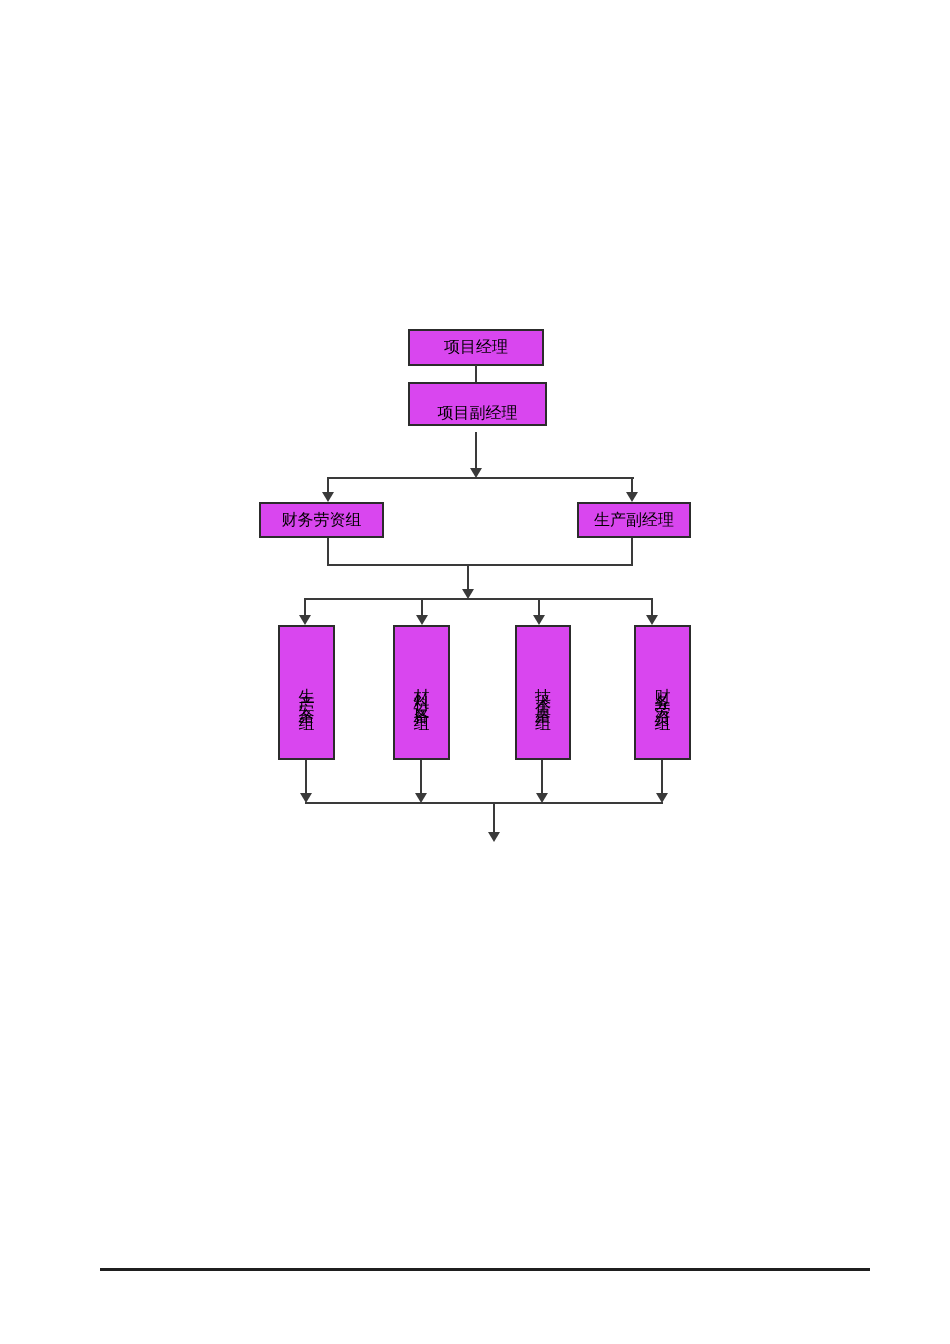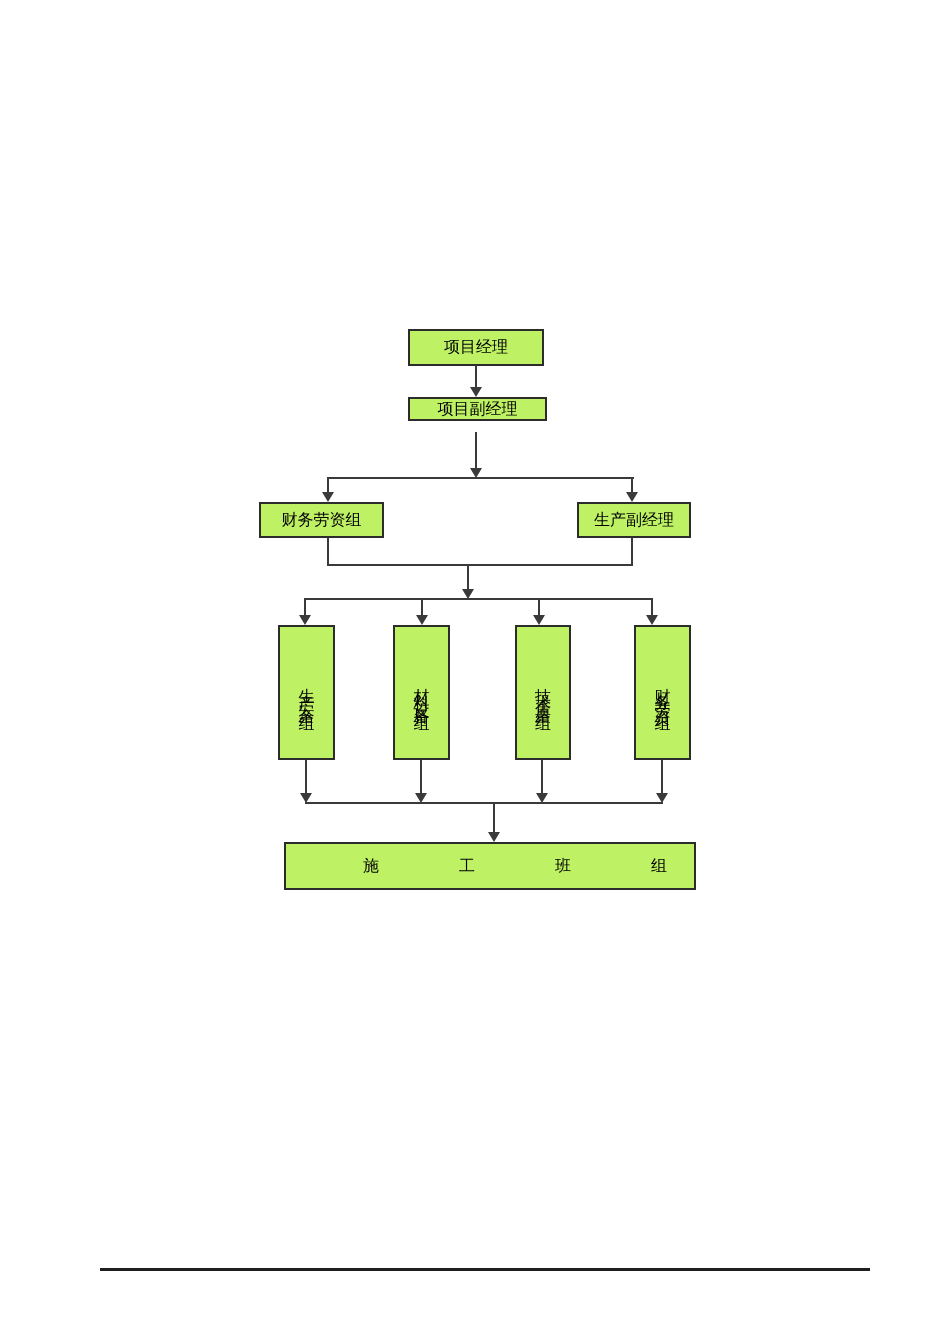--- a/index.html
+++ b/index.html
@@ -5,21 +5,21 @@
   :root{
     --line:#3a3a3a; --box-border:#2c2c2c; --text:#000000; --page-bg:#ffffff;
   }
   html,body{margin:0;padding:0;background:var(--page-bg);}
   .page{
     position:relative; width:950px; height:1344px; background:var(--page-bg);
     font-family:"DejaVu Sans","Liberation Sans",sans-serif; color:var(--text);
     overflow:hidden;
   }
   .node{
-    position:absolute; background:#bef264; border:2px solid var(--box-border);
+    position:absolute; background:#d946ef; border:2px solid var(--box-border);
     display:flex; align-items:center; justify-content:center;
     font-size:16px; color:var(--text); box-sizing:border-box;
   }
   .vert span{
     writing-mode:vertical-rl; text-orientation:upright; letter-spacing:7px;
     line-height:1;
   }
   .team span{
     letter-spacing:80px; margin-right:-80px; margin-left:50px; white-space:nowrap;
   }
@@ -39,21 +39,21 @@
 
 <div class="page">
 
   <div class="node" style="left:408px;top:329px;width:136px;height:37px;">
     <span>项目经理</span>
   </div>
 
   <div class="ln" style="left:475px;top:365px;width:2px;height:23px;"></div>
   <div class="arr" style="left:470px;top:387px;"></div>
 
-  <div class="node" style="left:408px;top:397px;width:139px;height:24px;">
+  <div class="node" style="left:408px;top:382px;width:139px;height:44px;align-items:flex-end;">
     <span>项目副经理</span>
   </div>
 
   <div class="ln" style="left:475px;top:432px;width:2px;height:36px;"></div>
   <div class="arr" style="left:470px;top:468px;"></div>
   <div class="ln" style="left:327px;top:477px;width:307px;height:2px;"></div>
   <div class="ln" style="left:327px;top:477px;width:2px;height:16px;"></div>
   <div class="arr" style="left:322px;top:492px;"></div>
   <div class="ln" style="left:631px;top:477px;width:2px;height:16px;"></div>
   <div class="arr" style="left:626px;top:492px;"></div>
@@ -100,19 +100,16 @@
   <div class="arr" style="left:415px;top:793px;"></div>
   <div class="ln" style="left:541px;top:760px;width:2px;height:33px;"></div>
   <div class="arr" style="left:536px;top:793px;"></div>
   <div class="ln" style="left:661px;top:760px;width:2px;height:33px;"></div>
   <div class="arr" style="left:656px;top:793px;"></div>
 
   <div class="ln" style="left:305px;top:802px;width:358px;height:2px;"></div>
   <div class="ln" style="left:493px;top:802px;width:2px;height:31px;"></div>
   <div class="arr" style="left:488px;top:832px;"></div>
 
-  <div class="node team" style="left:284px;top:842px;width:412px;height:48px;">
-    <span>施工班组</span>
-  </div>
 
   <div class="footer-rule"></div>
 
 </div>
 
 </body></html>

